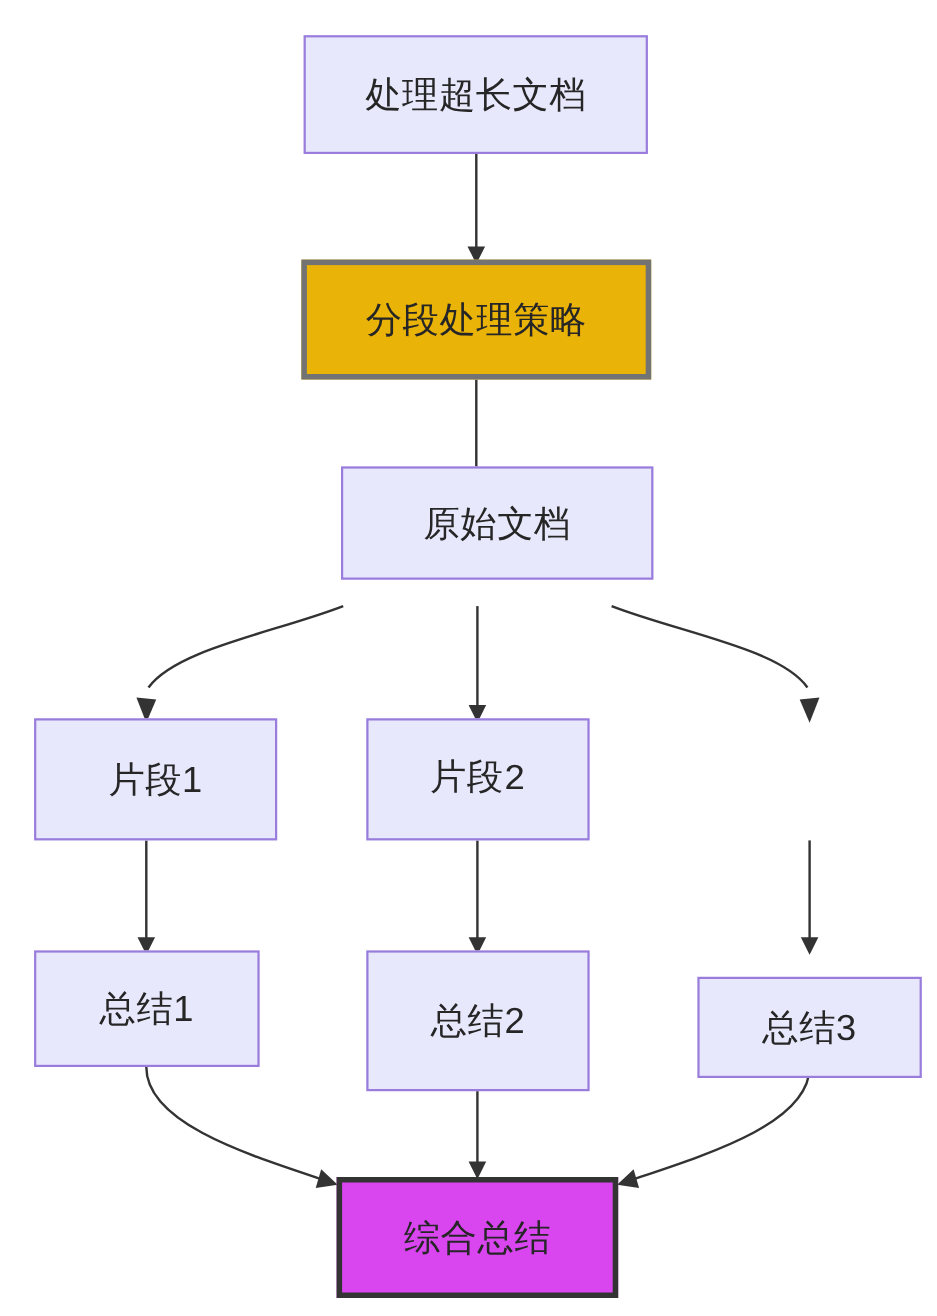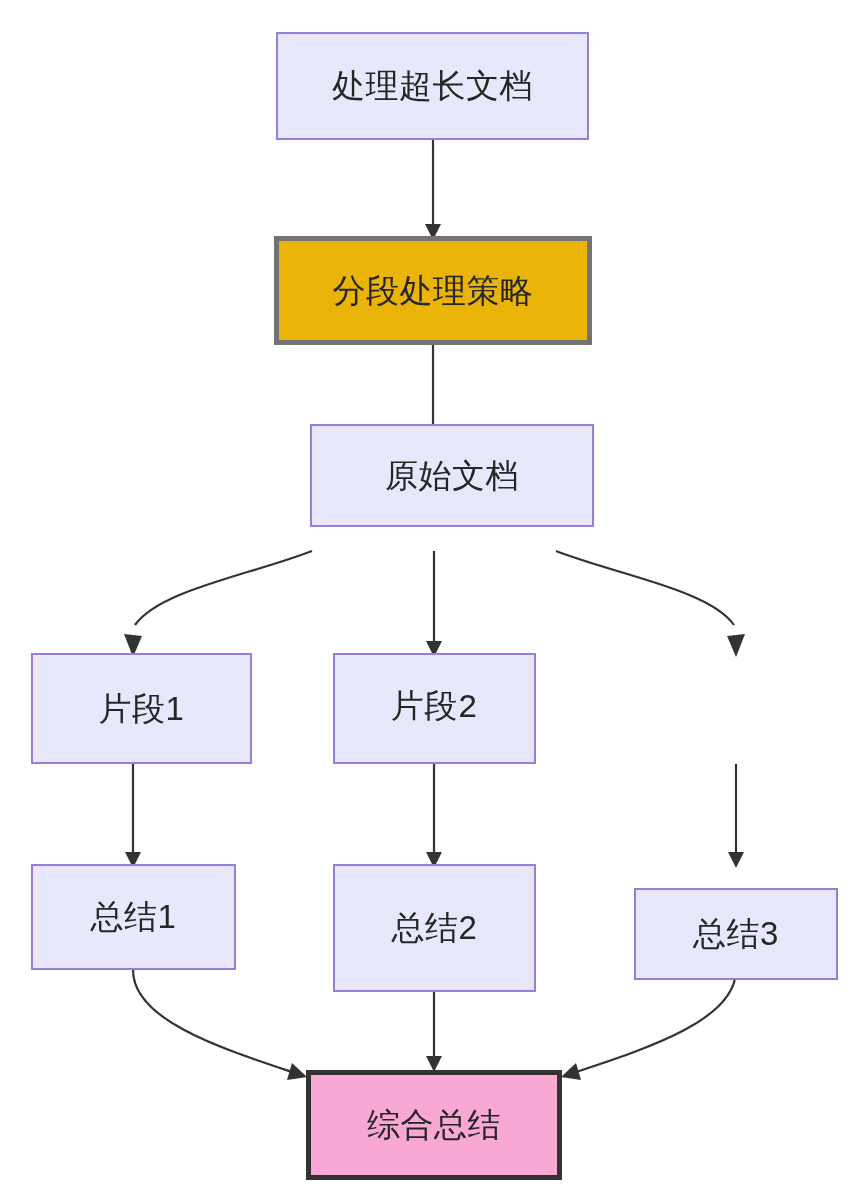--- a/index.html
+++ b/index.html
@@ -49,21 +49,21 @@
     background: #e8e8fd;
     border: 2px solid #9a7cdd;
   }
   
   .node.style-strategy {
     background: #eab308;
     border: 5px solid #737373;
   }
   
   .node.style-final {
-    background: #f9a8d4;
+    background: #d946ef;
     border: 5px solid #333333;
   }
   .edge-path {
     fill: none;
     stroke: #333333;
     stroke-width: 2.2px;
   }
   .edge-arrow {
     fill: #333333;
     stroke: none;

